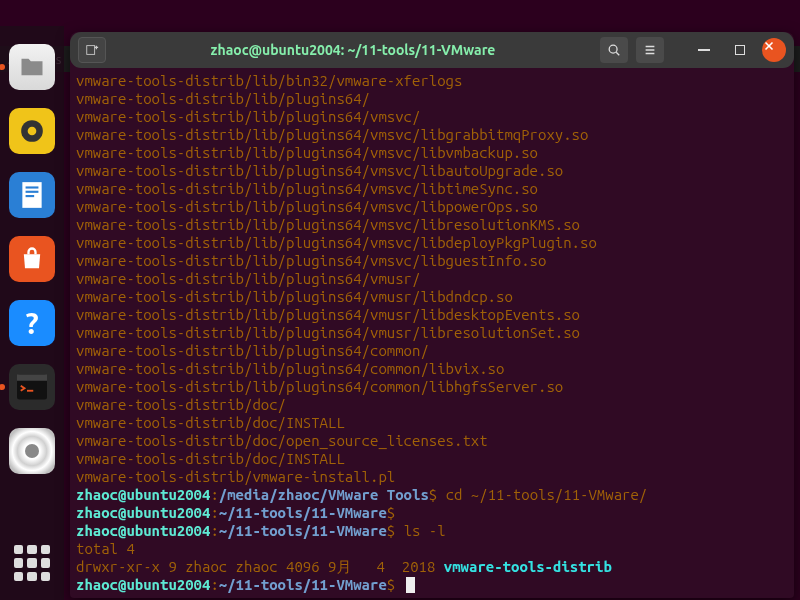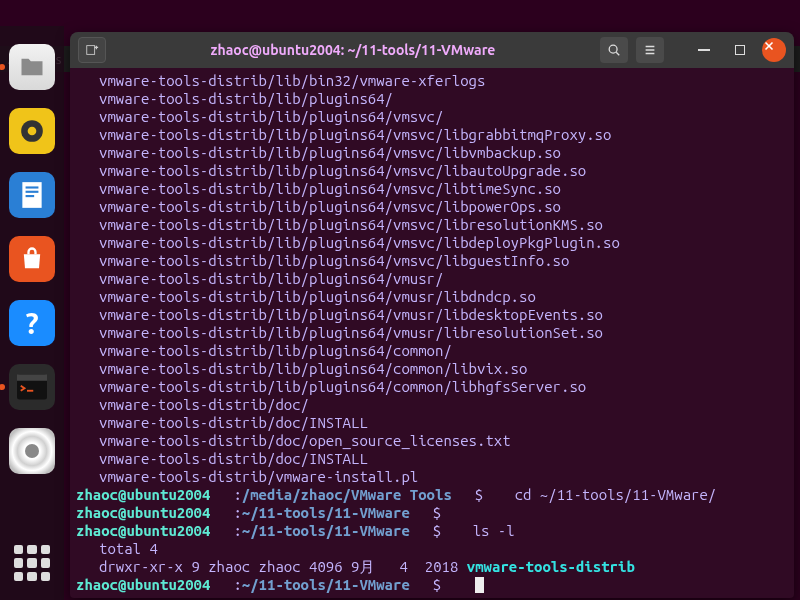--- a/index.html
+++ b/index.html
@@ -71,21 +71,22 @@
     background:#300a24;
     border-radius:8px 8px 4px 4px;
     display:flex; flex-direction:column;
     box-shadow: 0 4px 14px rgba(0,0,0,.6);
     overflow:hidden;
   }
   .titlebar {
     height:36px; background:#3a3a3a;
     display:flex; align-items:center;
     padding:0 8px; gap:8px;
-    color:#f0abfc;
+    color:#86efac;
+    border-radius:11px;
   }
   .titlebar .newtab {
     width:28px; height:26px; border:1px solid #555; border-radius:4px;
     display:flex; align-items:center; justify-content:center;
     background:#444;
   }
   .titlebar .title {
     flex:1; text-align:center; font-weight:bold; font-size:14px;
   }
   .titlebar .btn {
@@ -104,21 +105,21 @@
     font-size:15px;
     line-height:18px;
     color:#eeeeee;
     padding:4px 6px 8px 6px;
     white-space:pre;
     overflow:hidden;
   }
   .c-green{color:#5eead4; font-weight:bold;}
   .c-blue{color:#729fcf; font-weight:bold;}
   .c-cyan{color:#34e2e2; font-weight:bold;}
-  .c-white{color:#c4b5fd;margin-left:23px;}
+  .c-white{color:#a16207;}
   .cursor{
     display:inline-block; width:9px; height:16px;
     background:#eeeeee; vertical-align:text-bottom; margin-left:2px;
   }
 </style>
 </head>
 <body>
 
 <div class="topbar">
   <div class="left">

